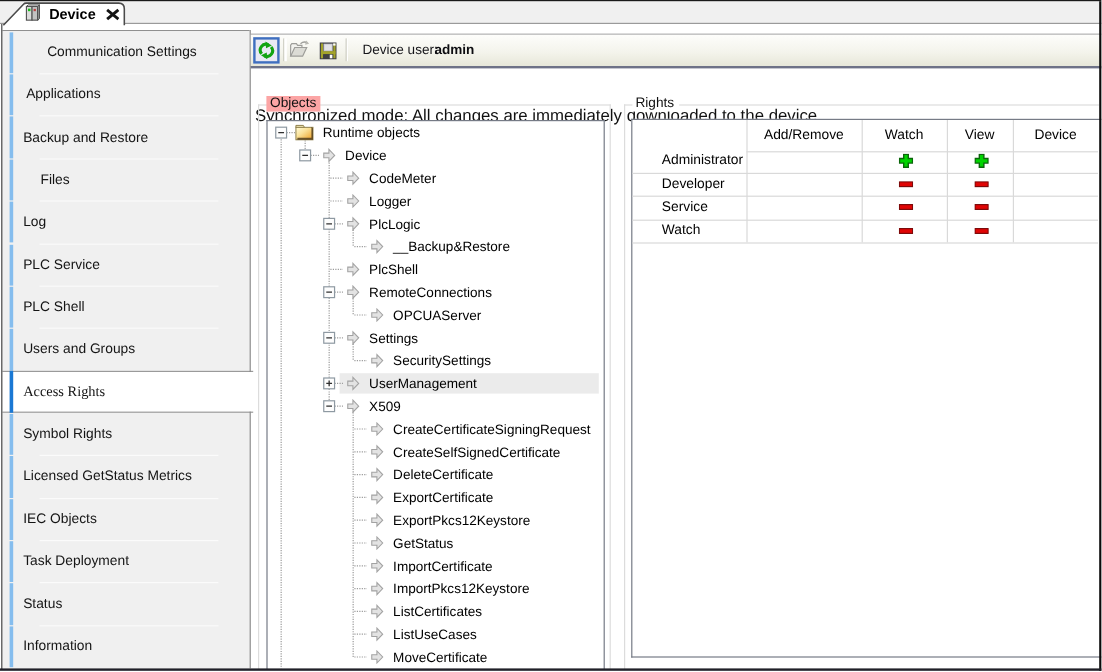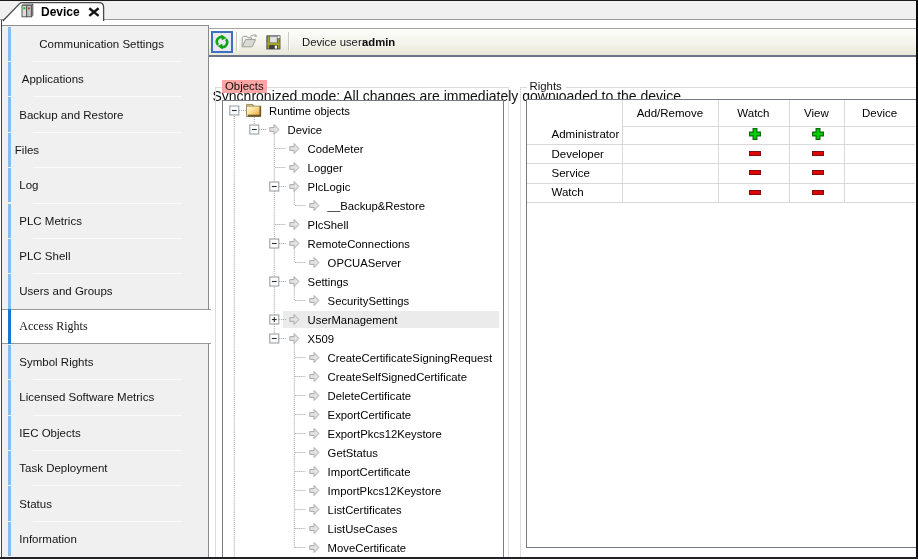--- a/index.html
+++ b/index.html
@@ -26,41 +26,41 @@
 <div class="abs" style="left:7.8999999999999995px;top:26.7px;width:3.3px;height:34.36px;background:#85bdee;"></div>
 <div class="abs" style="left:1.8px;top:26.2px;width:206.4px;height:35.36px;color:#141414;font-size:11.5px;display:flex;align-items:center;padding-left:17.5px;box-sizing:border-box;margin-left:20px;">Communication Settings</div>
 <div class="abs" style="left:7.8999999999999995px;top:62.06px;width:3.3px;height:34.36px;background:#85bdee;"></div>
 <div class="abs" style="left:32.8px;top:61.06px;width:149px;height:1px;background:#fbfbfb;"></div>
 <div class="abs" style="left:1.8px;top:61.56px;width:206.4px;height:35.36px;color:#141414;font-size:11.5px;display:flex;align-items:center;padding-left:20px;box-sizing:border-box;">Applications</div>
 <div class="abs" style="left:7.8999999999999995px;top:97.42px;width:3.3px;height:34.36px;background:#85bdee;"></div>
 <div class="abs" style="left:32.8px;top:96.42px;width:149px;height:1px;background:#fbfbfb;"></div>
 <div class="abs" style="left:1.8px;top:96.92px;width:166px;height:35.36px;color:#141414;font-size:11.5px;display:flex;align-items:center;padding-left:17.5px;box-sizing:border-box;">Backup and Restore</div>
 <div class="abs" style="left:7.8999999999999995px;top:132.78px;width:3.3px;height:34.36px;background:#85bdee;"></div>
 <div class="abs" style="left:32.8px;top:131.78px;width:149px;height:1px;background:#fbfbfb;"></div>
-<div class="abs" style="left:1.8px;top:132.28px;width:206.4px;height:35.36px;color:#141414;font-size:11.5px;display:flex;align-items:center;padding-left:13px;box-sizing:border-box;text-align:center;">Files</div>
+<div class="abs" style="left:1.8px;top:132.28px;width:206.4px;height:35.36px;color:#141414;font-size:11.5px;display:flex;align-items:center;padding-left:32px;box-sizing:border-box;text-align:center;">Files</div>
 <div class="abs" style="left:7.8999999999999995px;top:168.14px;width:3.3px;height:34.36px;background:#85bdee;"></div>
 <div class="abs" style="left:32.8px;top:167.14px;width:149px;height:1px;background:#fbfbfb;"></div>
 <div class="abs" style="left:1.8px;top:167.64px;width:206.4px;height:35.36px;color:#141414;font-size:11.5px;display:flex;align-items:center;padding-left:17.5px;box-sizing:border-box;">Log</div>
 <div class="abs" style="left:7.8999999999999995px;top:203.5px;width:3.3px;height:34.36px;background:#85bdee;"></div>
 <div class="abs" style="left:32.8px;top:202.5px;width:149px;height:1px;background:#fbfbfb;"></div>
-<div class="abs" style="left:1.8px;top:203.0px;width:206.4px;height:35.36px;color:#141414;font-size:11.5px;display:flex;align-items:center;padding-left:17.5px;box-sizing:border-box;">PLC Metrics</div>
+<div class="abs" style="left:1.8px;top:203.0px;width:206.4px;height:35.36px;color:#141414;font-size:11.5px;display:flex;align-items:center;padding-left:17.5px;box-sizing:border-box;">PLC Service</div>
 <div class="abs" style="left:7.8999999999999995px;top:238.85999999999999px;width:3.3px;height:34.36px;background:#85bdee;"></div>
 <div class="abs" style="left:32.8px;top:237.85999999999999px;width:149px;height:1px;background:#fbfbfb;"></div>
 <div class="abs" style="left:1.8px;top:238.35999999999999px;width:206.4px;height:35.36px;color:#141414;font-size:11.5px;display:flex;align-items:center;padding-left:17.5px;box-sizing:border-box;">PLC Shell</div>
 <div class="abs" style="left:7.8999999999999995px;top:274.21999999999997px;width:3.3px;height:34.36px;background:#85bdee;"></div>
 <div class="abs" style="left:32.8px;top:273.21999999999997px;width:149px;height:1px;background:#fbfbfb;"></div>
 <div class="abs" style="left:1.8px;top:273.71999999999997px;width:206.4px;height:35.36px;color:#141414;font-size:11.5px;display:flex;align-items:center;padding-left:17.5px;box-sizing:border-box;">Users and Groups</div>
 <div class="abs" style="left:1.8px;top:309.08px;width:208.8px;height:35.36px;background:#fff;border-top:1px solid #9a9a9a;border-bottom:1px solid #9a9a9a;box-sizing:border-box;"></div>
 <div class="abs" style="left:7.8999999999999995px;top:309.08px;width:3.3px;height:35.36px;background:#1a78d4;"></div>
 <div class="abs" style="left:1.8px;top:309.08px;width:206.4px;height:35.36px;color:#141414;font-size:12px;display:flex;align-items:center;padding-left:17.5px;box-sizing:border-box;font-family:Liberation Serif, serif;">Access Rights</div>
 <div class="abs" style="left:7.8999999999999995px;top:344.94px;width:3.3px;height:34.36px;background:#85bdee;"></div>
 <div class="abs" style="left:1.8px;top:344.44px;width:206.4px;height:35.36px;color:#141414;font-size:11.5px;display:flex;align-items:center;padding-left:17.5px;box-sizing:border-box;">Symbol Rights</div>
 <div class="abs" style="left:7.8999999999999995px;top:380.3px;width:3.3px;height:34.36px;background:#85bdee;"></div>
 <div class="abs" style="left:32.8px;top:379.3px;width:149px;height:1px;background:#fbfbfb;"></div>
-<div class="abs" style="left:1.8px;top:379.8px;width:206.4px;height:35.36px;color:#141414;font-size:11.5px;display:flex;align-items:center;padding-left:17.5px;box-sizing:border-box;">Licensed Software Metrics</div>
+<div class="abs" style="left:1.8px;top:379.8px;width:206.4px;height:35.36px;color:#141414;font-size:11.5px;display:flex;align-items:center;padding-left:17.5px;box-sizing:border-box;">Licensed GetStatus Metrics</div>
 <div class="abs" style="left:7.8999999999999995px;top:415.65999999999997px;width:3.3px;height:34.36px;background:#85bdee;"></div>
 <div class="abs" style="left:32.8px;top:414.65999999999997px;width:149px;height:1px;background:#fbfbfb;"></div>
 <div class="abs" style="left:1.8px;top:415.15999999999997px;width:206.4px;height:35.36px;color:#141414;font-size:11.5px;display:flex;align-items:center;padding-left:17.5px;box-sizing:border-box;">IEC Objects</div>
 <div class="abs" style="left:7.8999999999999995px;top:451.02px;width:3.3px;height:34.36px;background:#85bdee;"></div>
 <div class="abs" style="left:32.8px;top:450.02px;width:149px;height:1px;background:#fbfbfb;"></div>
 <div class="abs" style="left:1.8px;top:450.52px;width:206.4px;height:35.36px;color:#141414;font-size:11.5px;display:flex;align-items:center;padding-left:17.5px;box-sizing:border-box;">Task Deployment</div>
 <div class="abs" style="left:7.8999999999999995px;top:486.38px;width:3.3px;height:34.36px;background:#85bdee;"></div>
 <div class="abs" style="left:32.8px;top:485.38px;width:149px;height:1px;background:#fbfbfb;"></div>
 <div class="abs" style="left:1.8px;top:485.88px;width:206.4px;height:35.36px;color:#141414;font-size:11.5px;display:flex;align-items:center;padding-left:17.5px;box-sizing:border-box;">Status</div>
 <div class="abs" style="left:7.8999999999999995px;top:521.74px;width:3.3px;height:34.36px;background:#85bdee;"></div>

